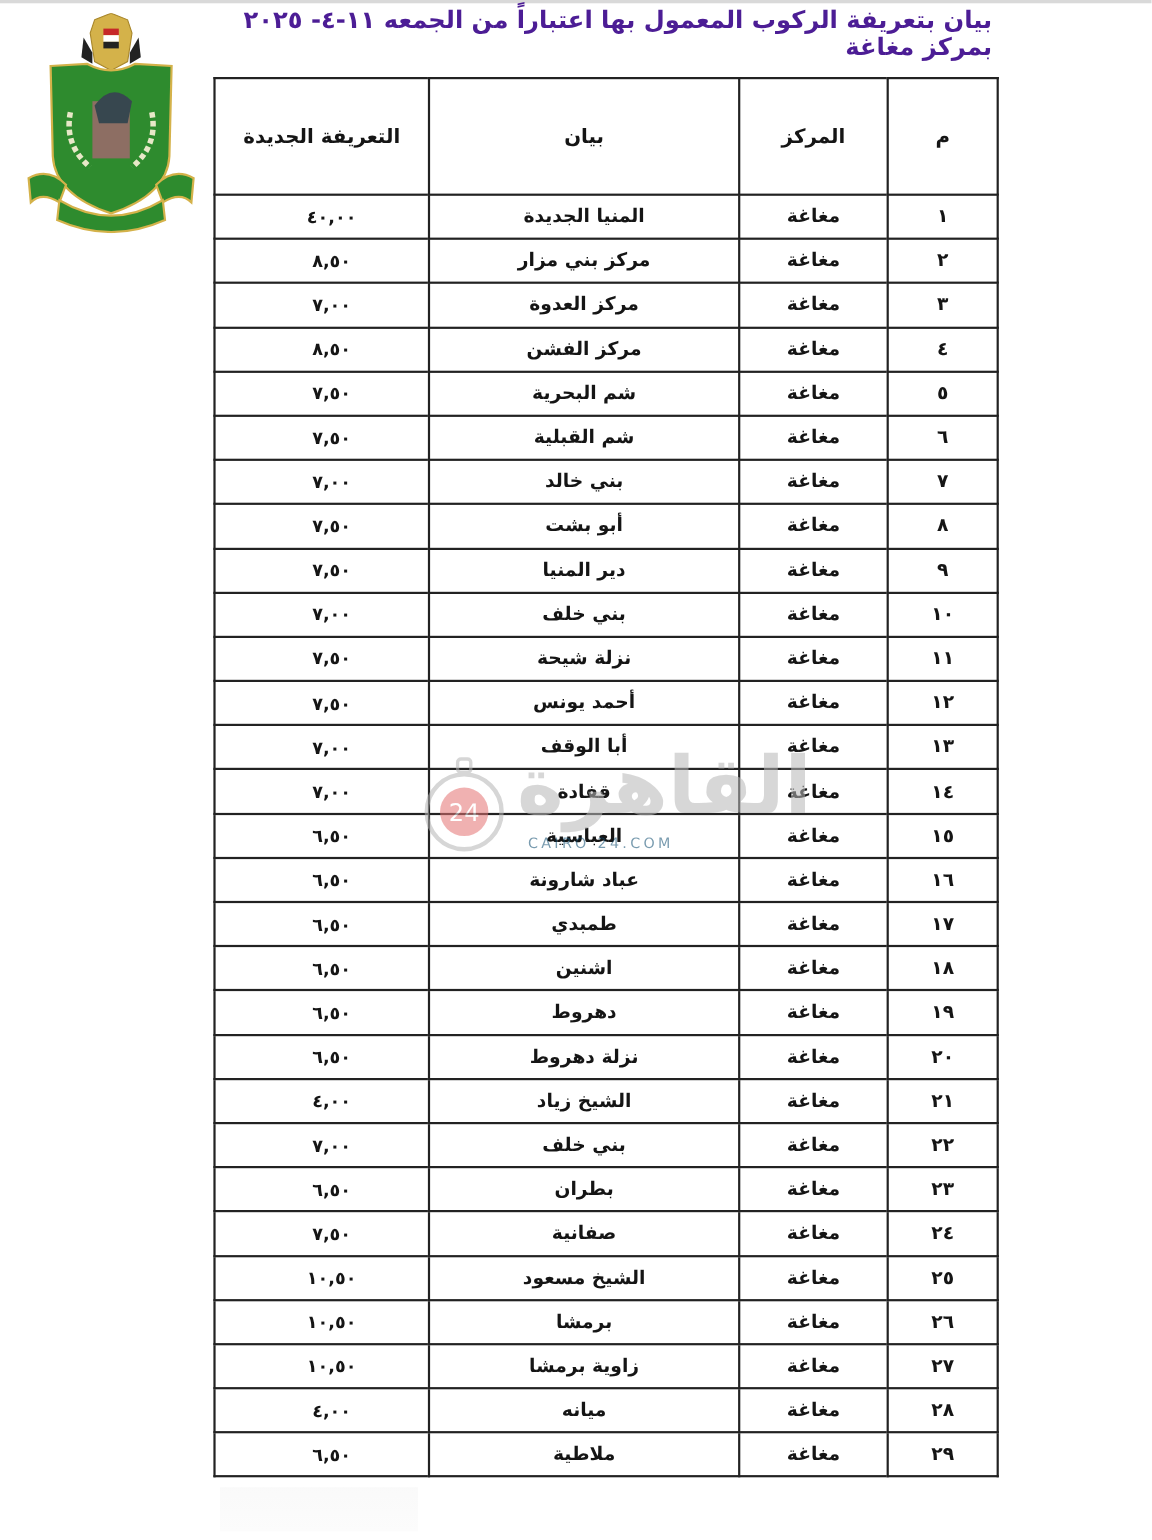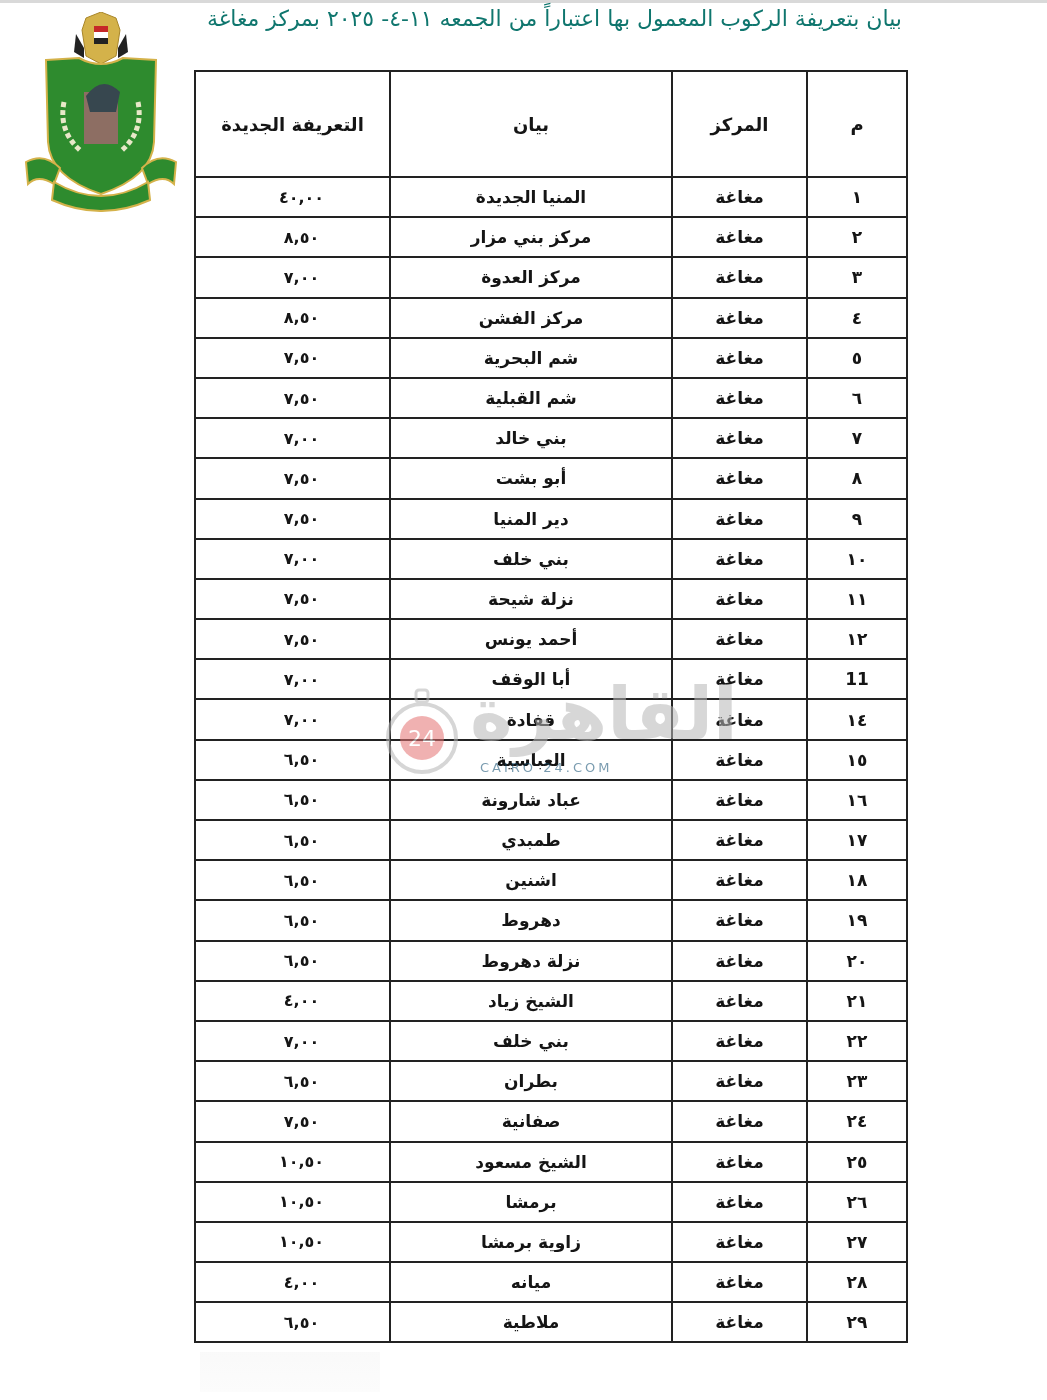--- a/index.html
+++ b/index.html
@@ -25,24 +25,24 @@
     position: absolute;
     left: 24px; top: 12px;
     width: 154px; height: 200px;
   }
   .title {
     position: absolute;
     left: 190px; top: 6px;
     width: 712px;
     direction: rtl;
     text-align: right;
-    font-weight: normal;
+    font-weight: bold;
     font-size: 22px;
     line-height: 25px;
-    color: #0f766e;
+    color: #4c1d95;
   }
   .table-wrap {
     position: absolute;
     left: 194px; top: 70px;
     width: 712px;
   }
   table {
     border-collapse: collapse;
     width: 712px;
     direction: rtl;
@@ -220,21 +220,21 @@
           <td>نزلة شيحة</td>
           <td class="fare">٧,٥٠</td>
         </tr>
       <tr>
           <td>١٢</td>
           <td>مغاغة</td>
           <td>أحمد يونس</td>
           <td class="fare">٧,٥٠</td>
         </tr>
       <tr>
-          <td>11</td>
+          <td>١٣</td>
           <td>مغاغة</td>
           <td>أبا الوقف</td>
           <td class="fare">٧,٠٠</td>
         </tr>
       <tr>
           <td>١٤</td>
           <td>مغاغة</td>
           <td>قفادة</td>
           <td class="fare">٧,٠٠</td>
         </tr>

